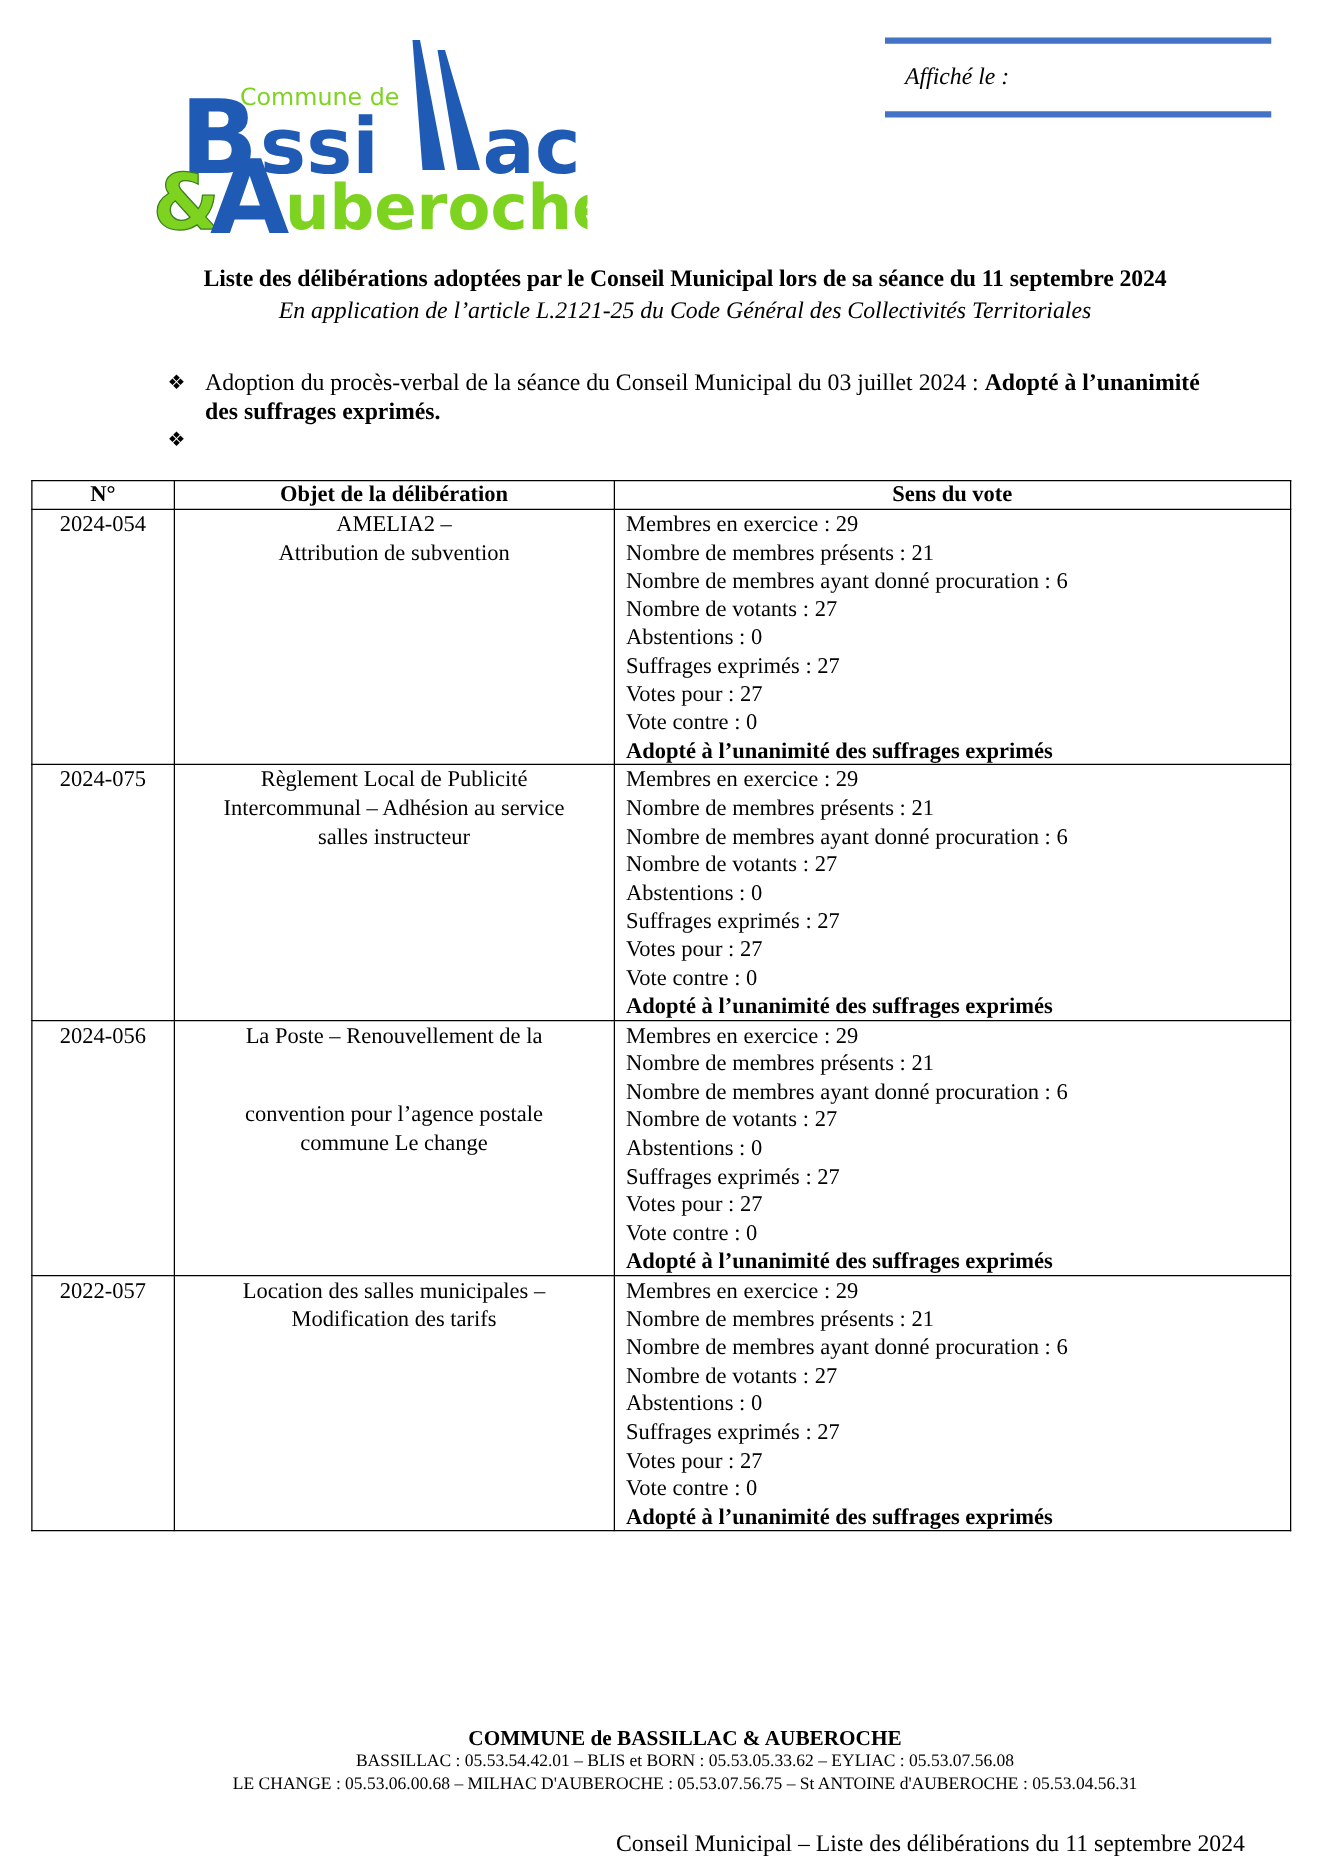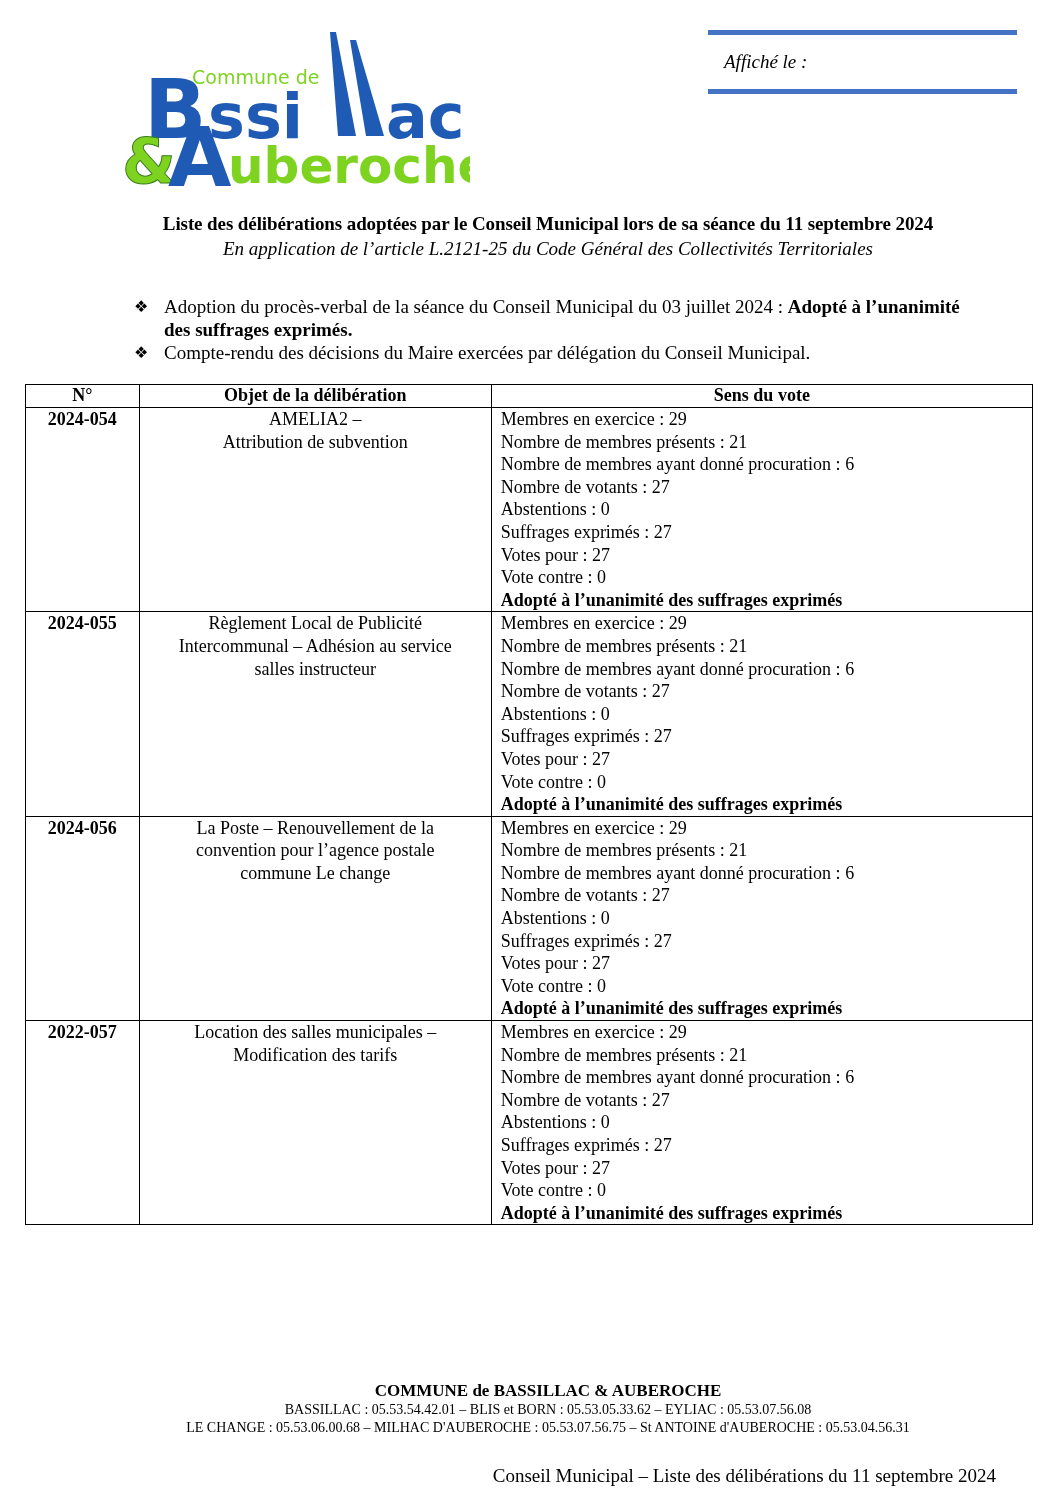--- a/index.html
+++ b/index.html
@@ -24,21 +24,21 @@
 
     table.delib {
       position: absolute; left: 25px; top: 384px; width: 1008px;
       border-collapse: collapse; font-size: 18px; line-height: 22.6px;
     }
     table.delib th, table.delib td { border: 1.3px solid #000; vertical-align: top; padding: 0; }
     table.delib th { font-weight: bold; text-align: center; height: 22px; line-height: 21px; }
     .col-num { width: 113px; }
     .col-obj { width: 352px; }
     .col-vote { width: 541px; }
-    td.num { text-align: center; font-weight: bold; }
+    td.num { text-align: center; font-weight: normal; }
     td.obj { text-align: center; padding: 0 6px; }
     td.vote { padding-left: 9px !important; }
     .vote-line { display: block; white-space: nowrap; }
     .vote-result { display: block; font-weight: bold; white-space: nowrap; }
 
     .footer-org { position: absolute; left: 0; width: 1096px; top: 1381px; text-align: center; font-weight: bold; font-size: 17px; }
     .footer-line { position: absolute; left: 0; width: 1096px; text-align: center; font-size: 14px; }
     .footer-line.l1 { top: 1402px; }
     .footer-line.l2 { top: 1420px; }
     .page-footer { position: absolute; right: 62px; top: 1465px; font-size: 19px; text-align: center; }
@@ -68,21 +68,20 @@
 <div class="title">Liste des délibérations adoptées par le Conseil Municipal lors de sa séance du 11 septembre 2024</div>
 <div class="subtitle">En application de l’article L.2121-25 du Code Général des Collectivités Territoriales</div>
 
 <div class="bullets">
   <div class="bullet">
     <span class="diamond">❖</span>
     <span>Adoption du procès-verbal de la séance du Conseil Municipal du 03 juillet 2024 : </span><b>Adopté à l’unanimité des suffrages exprimés.</b>
   </div>
   <div class="bullet">
     <span class="diamond">❖</span>
-    <span>Compte-rendu des décisions du Maire exercées par délégation du Conseil Municipal.</span>
   </div>
 </div>
 
 <table class="delib">
   <thead>
     <tr>
       <th class="col-num">N°</th>
       <th class="col-obj">Objet de la délibération</th>
       <th class="col-vote">Sens du vote</th>
     </tr>
@@ -100,21 +99,21 @@
           <span class="vote-line">Nombre de membres ayant donné procuration : 6</span>
           <span class="vote-line">Nombre de votants : 27</span>
           <span class="vote-line">Abstentions : 0</span>
           <span class="vote-line">Suffrages exprimés : 27</span>
           <span class="vote-line">Votes pour : 27</span>
           <span class="vote-line">Vote contre : 0</span>
           <span class="vote-result">Adopté à l’unanimité des suffrages exprimés</span>
         </td>
       </tr>
       <tr>
-        <td class="num">2024-055</td>
+        <td class="num">2024-075</td>
         <td class="obj">
           <span class="vote-line" style="white-space: normal;">Règlement Local de Publicité</span>
           <span class="vote-line" style="white-space: normal;">Intercommunal – Adhésion au service</span>
           <span class="vote-line" style="white-space: normal;">salles instructeur</span>
         </td>
         <td class="vote">
           <span class="vote-line">Membres en exercice : 29</span>
           <span class="vote-line">Nombre de membres présents : 21</span>
           <span class="vote-line">Nombre de membres ayant donné procuration : 6</span>
           <span class="vote-line">Nombre de votants : 27</span>
@@ -122,21 +121,21 @@
           <span class="vote-line">Suffrages exprimés : 27</span>
           <span class="vote-line">Votes pour : 27</span>
           <span class="vote-line">Vote contre : 0</span>
           <span class="vote-result">Adopté à l’unanimité des suffrages exprimés</span>
         </td>
       </tr>
       <tr>
         <td class="num">2024-056</td>
         <td class="obj">
           <span class="vote-line" style="white-space: normal;">La Poste – Renouvellement de la</span>
-          <span class="vote-line" style="white-space: normal;">convention pour l’agence postale</span>
+          <span class="vote-line" style="white-space: normal; margin-top: 41px;">convention pour l’agence postale</span>
           <span class="vote-line" style="white-space: normal;">commune Le change</span>
         </td>
         <td class="vote">
           <span class="vote-line">Membres en exercice : 29</span>
           <span class="vote-line">Nombre de membres présents : 21</span>
           <span class="vote-line">Nombre de membres ayant donné procuration : 6</span>
           <span class="vote-line">Nombre de votants : 27</span>
           <span class="vote-line">Abstentions : 0</span>
           <span class="vote-line">Suffrages exprimés : 27</span>
           <span class="vote-line">Votes pour : 27</span>

